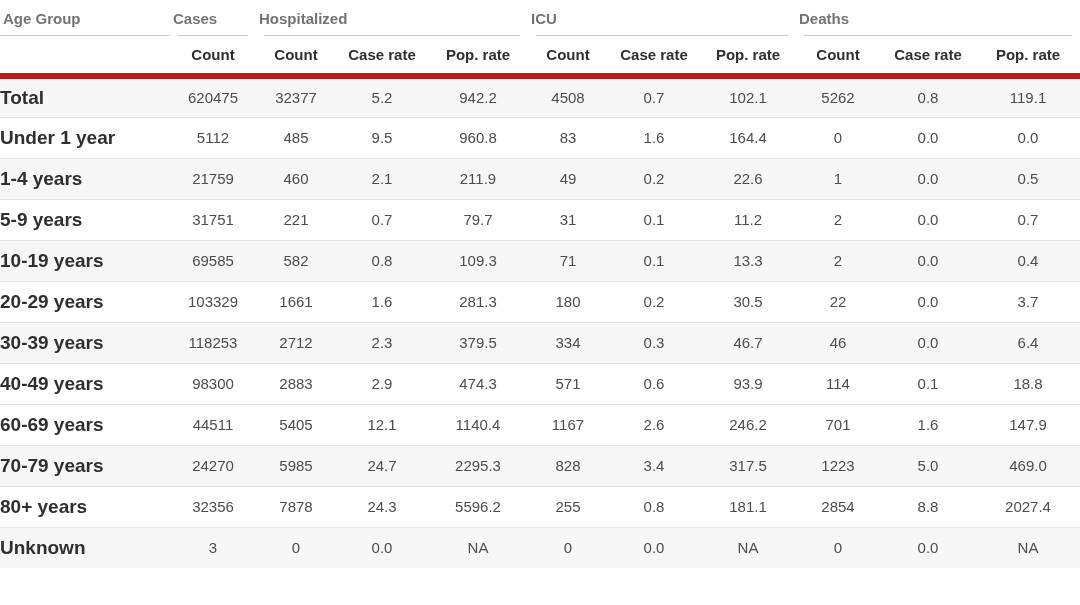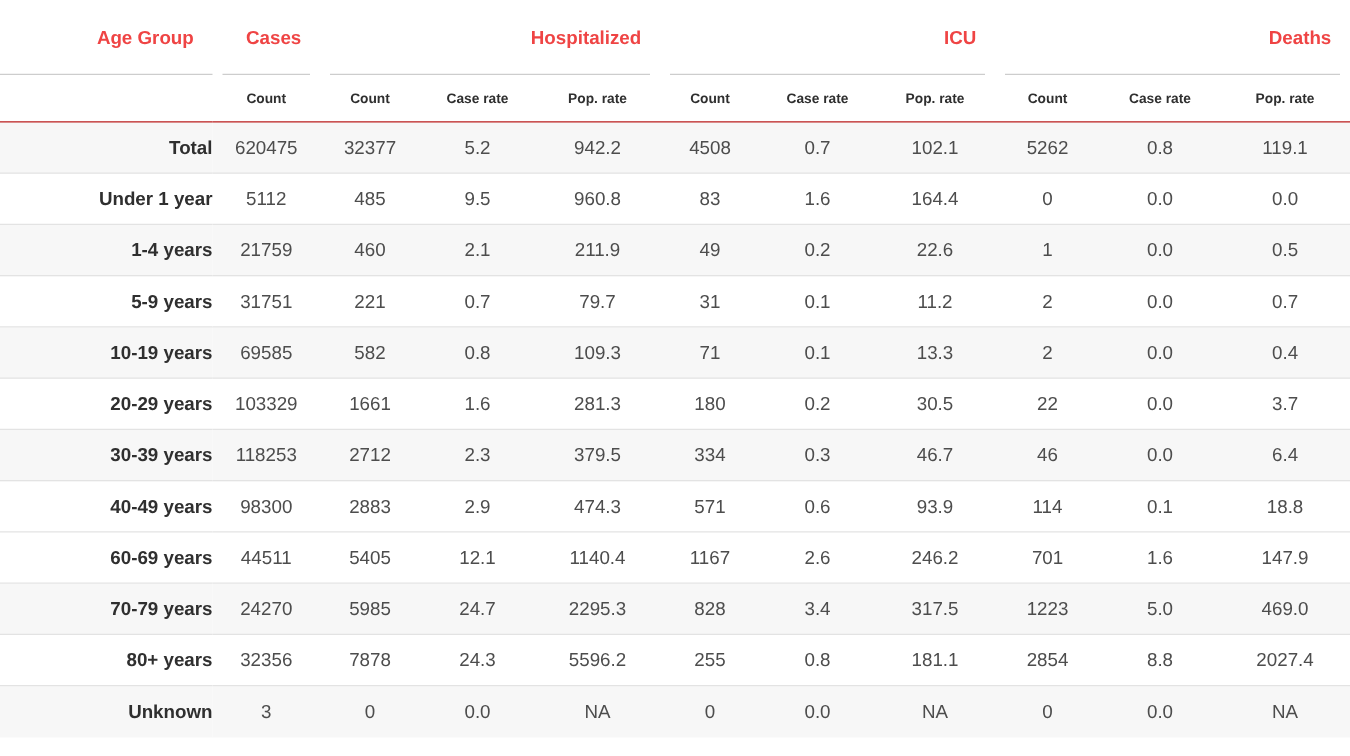--- a/index.html
+++ b/index.html
@@ -18,64 +18,64 @@
     table-layout: fixed;
     width: 1080px;
     background: #ffffff;
   }
   
   thead tr.group-row th {
     position: relative;
     height: 30px;
     font-size: 15px;
     font-weight: bold;
-    color: #ef4444;
-    text-align: right;
-    vertical-align: middle;
-    padding: 15px;
+    color: #737373;
+    text-align: left;
+    vertical-align: middle;
+    padding: 3px;
   }
   thead tr.group-row th::after {
     content: "";
     position: absolute;
     left: 8px;
     right: 8px;
     bottom: 0;
     height: 1px;
     background: #cdcdcd;
   }
   thead tr.group-row th.full-line::after {
     left: 0;
     right: 0;
   }
   thead tr.sub-row th {
     height: 37px;
-    font-size: 11px;
+    font-size: 15px;
     font-weight: bold;
     color: #2f2f2f;
     text-align: center;
     vertical-align: middle;
-    border-bottom: 1px solid #b91c1c;
+    border-bottom: 6px solid #b91c1c;
     padding: 0;
   }
   
   tbody tr {
     height: 41px;
   }
   tbody tr.striped {
     background: #f7f7f7;
   }
   tbody tr + tr {
     border-top: 1px solid #e3e3e3;
     border-radius: 20px;
   }
   tbody th {
-    font-size: 15px;
+    font-size: 19px;
     font-weight: bold;
     color: #2f2f2f;
-    text-align: right;
+    text-align: left;
     vertical-align: middle;
     padding: 0;
   }
   tbody td {
     font-size: 15px;
     font-weight: normal;
     color: #4d4d4d;
     text-align: center;
     vertical-align: middle;
     padding: 0;

